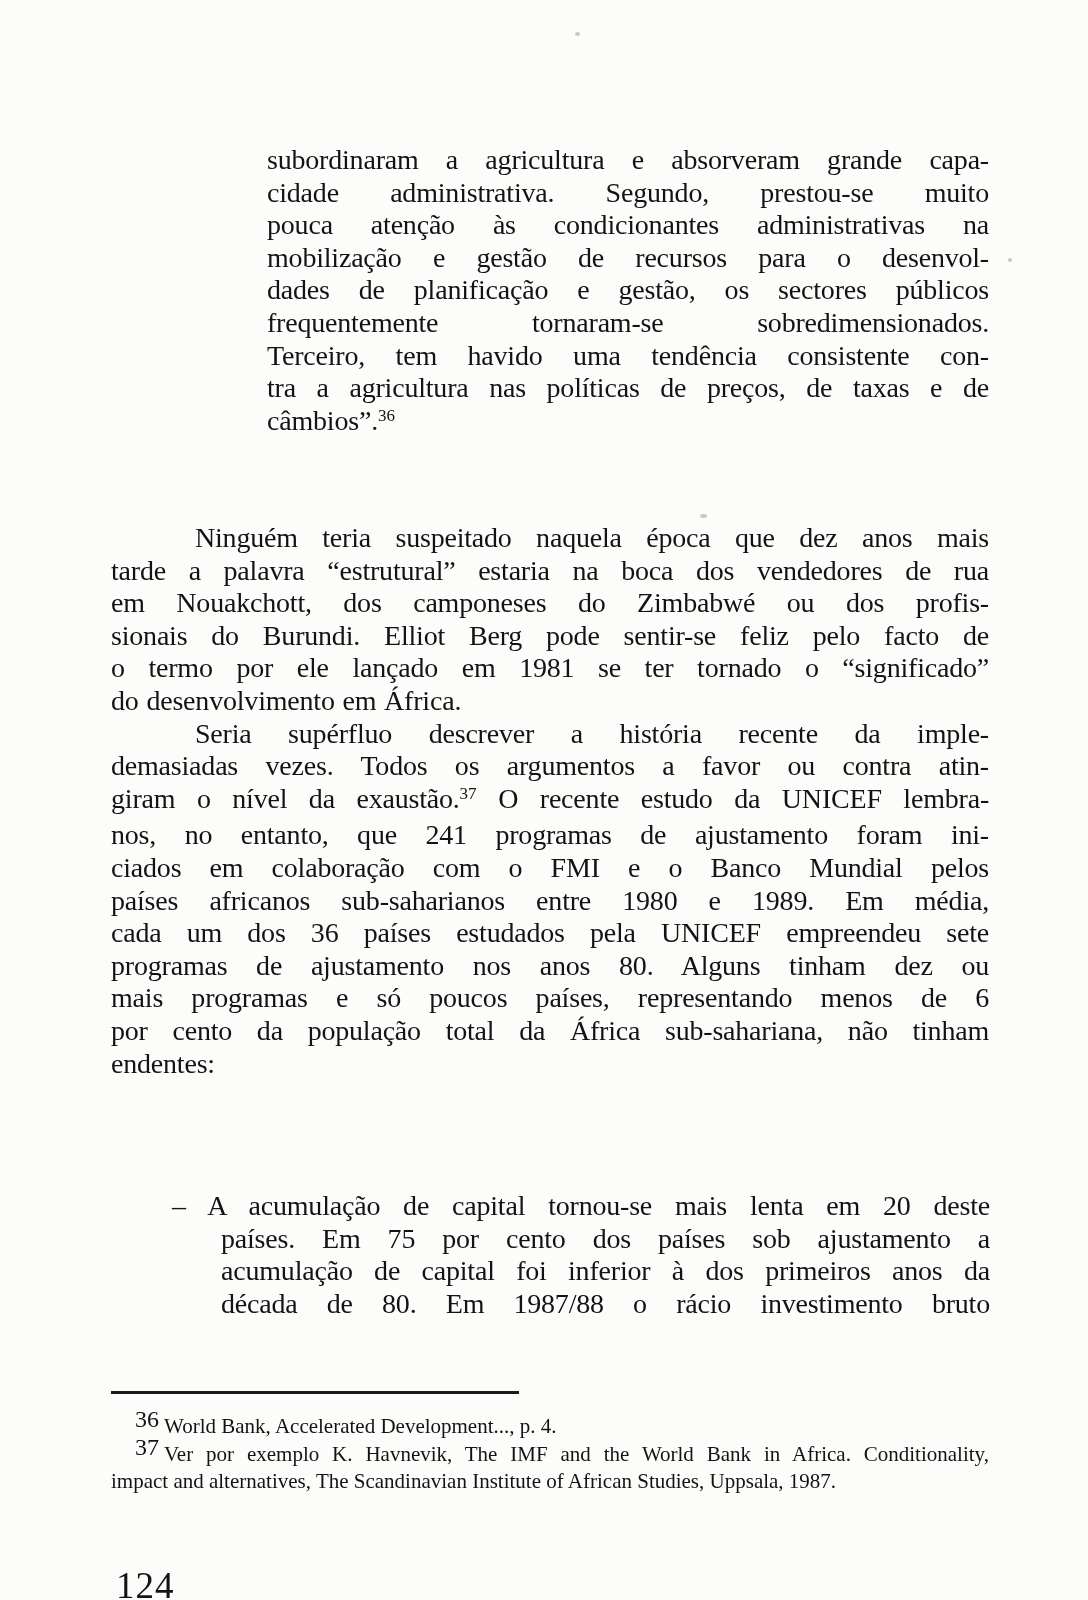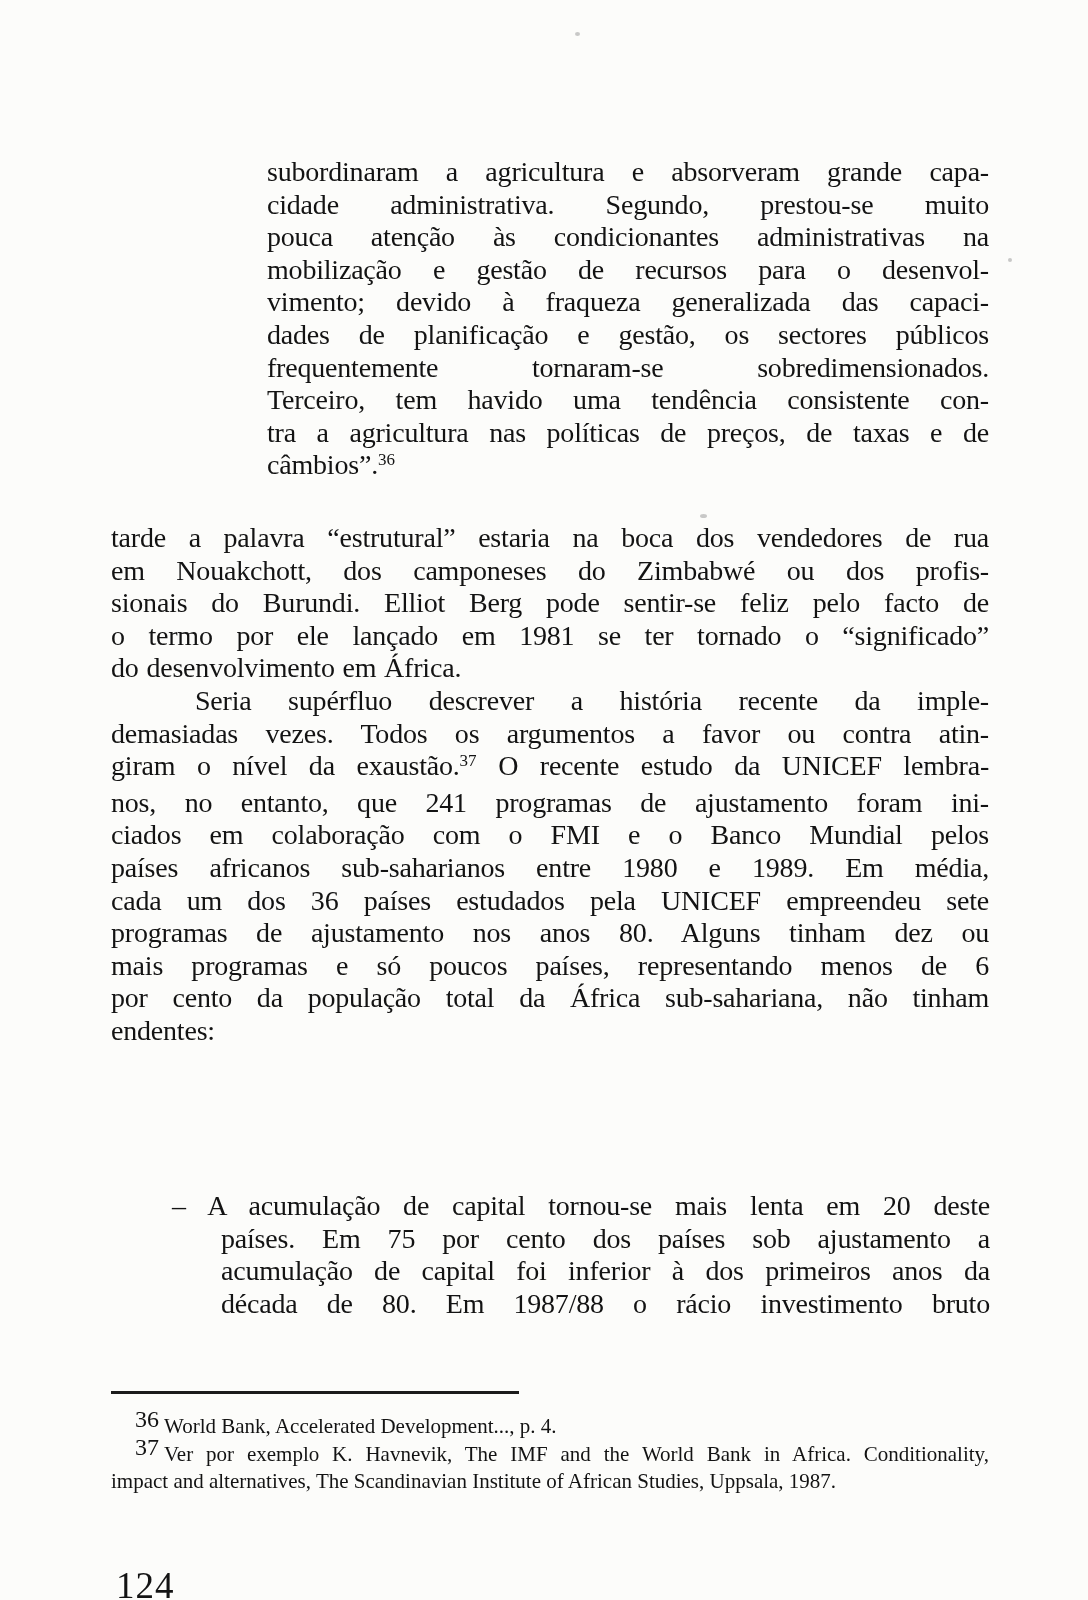--- a/index.html
+++ b/index.html
@@ -27,34 +27,34 @@
   
   .rule{height:3px;background:#1b1b1b}
   
   .pgnum{font-size:37px;letter-spacing:1px}
   
   .speck{position:absolute;background:#8a8a8a;border-radius:50%;opacity:.45}
 </style>
 </head>
 <body>
 
-<div class="abs textcol" style="left:267px;top:156px;width:722px">
+<div class="abs textcol" style="left:267px;top:144px;width:722px">
     <div class="tl"><span>subordinaram a agricultura e absorveram grande capa-</span></div>
     <div class="tl"><span>cidade administrativa. Segundo, prestou-se muito</span></div>
     <div class="tl"><span>pouca atenção às condicionantes administrativas na</span></div>
     <div class="tl"><span>mobilização e gestão de recursos para o desenvol-</span></div>
-    <div class="tl"><span>vimento; devido à fraqueza generalizada das capaci-</span></div>
     <div class="tl"><span>dades de planificação e gestão, os sectores públicos</span></div>
     <div class="tl"><span>frequentemente tornaram-se sobredimensionados.</span></div>
     <div class="tl"><span>Terceiro, tem havido uma tendência consistente con-</span></div>
     <div class="tl"><span>tra a agricultura nas políticas de preços, de taxas e de</span></div>
     <div class="tl nj"><span>câmbios”.</span><span class="sup">36</span></div>
   </div>
 
 <div class="abs textcol" style="left:111px;top:522px;width:878px">
+    <div class="tl ind"><span>Ninguém teria suspeitado naquela época que dez anos mais</span></div>
     <div class="tl"><span>tarde a palavra “estrutural” estaria na boca dos vendedores de rua</span></div>
     <div class="tl"><span>em Nouakchott, dos camponeses do Zimbabwé ou dos profis-</span></div>
     <div class="tl"><span>sionais do Burundi. Elliot Berg pode sentir-se feliz pelo facto de</span></div>
     <div class="tl"><span>o termo por ele lançado em 1981 se ter tornado o “significado”</span></div>
     <div class="tl nj"><span>do desenvolvimento em África.</span></div>
     <div class="tl ind"><span>Seria supérfluo descrever a história recente da imple-</span></div>
     <div class="tl"><span>demasiadas vezes. Todos os argumentos a favor ou contra atin-</span></div>
     <div class="tl"><span>giram o nível da exaustão.</span><span class="sup">37</span><span> O recente estudo da UNICEF lembra-</span></div>
     <div class="tl"><span>nos, no entanto, que 241 programas de ajustamento foram ini-</span></div>
     <div class="tl"><span>ciados em colaboração com o FMI e o Banco Mundial pelos</span></div>

